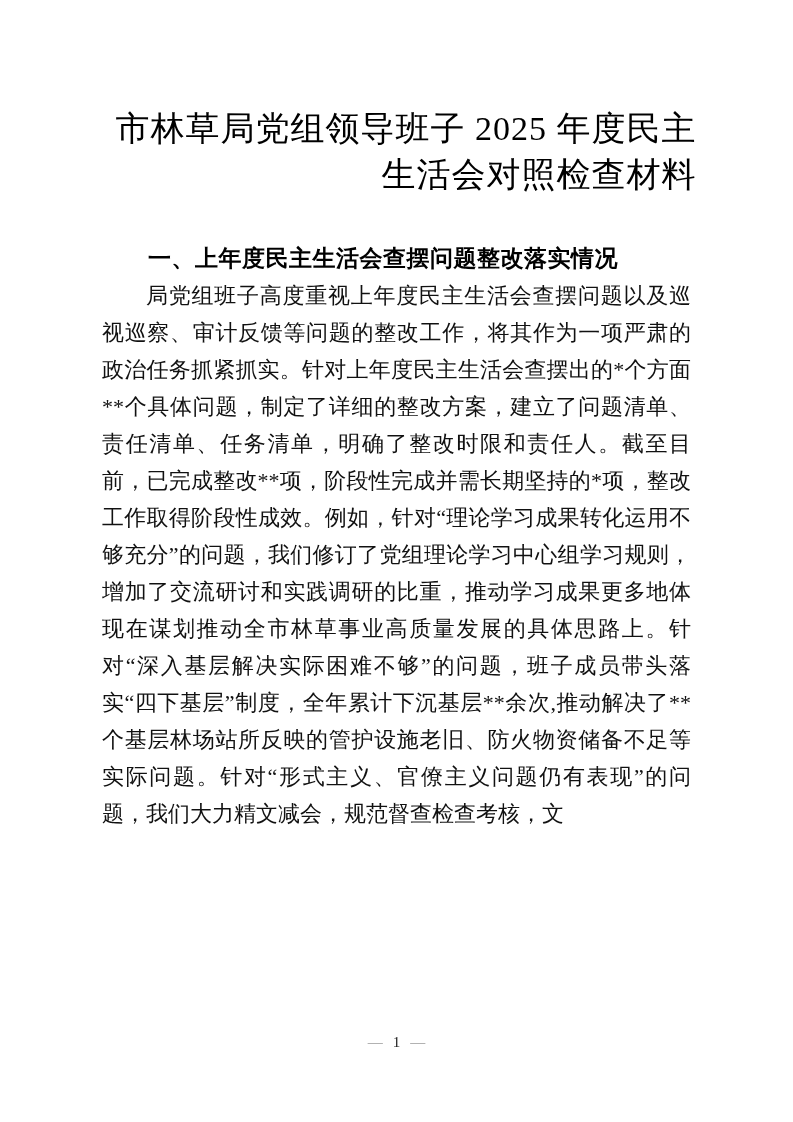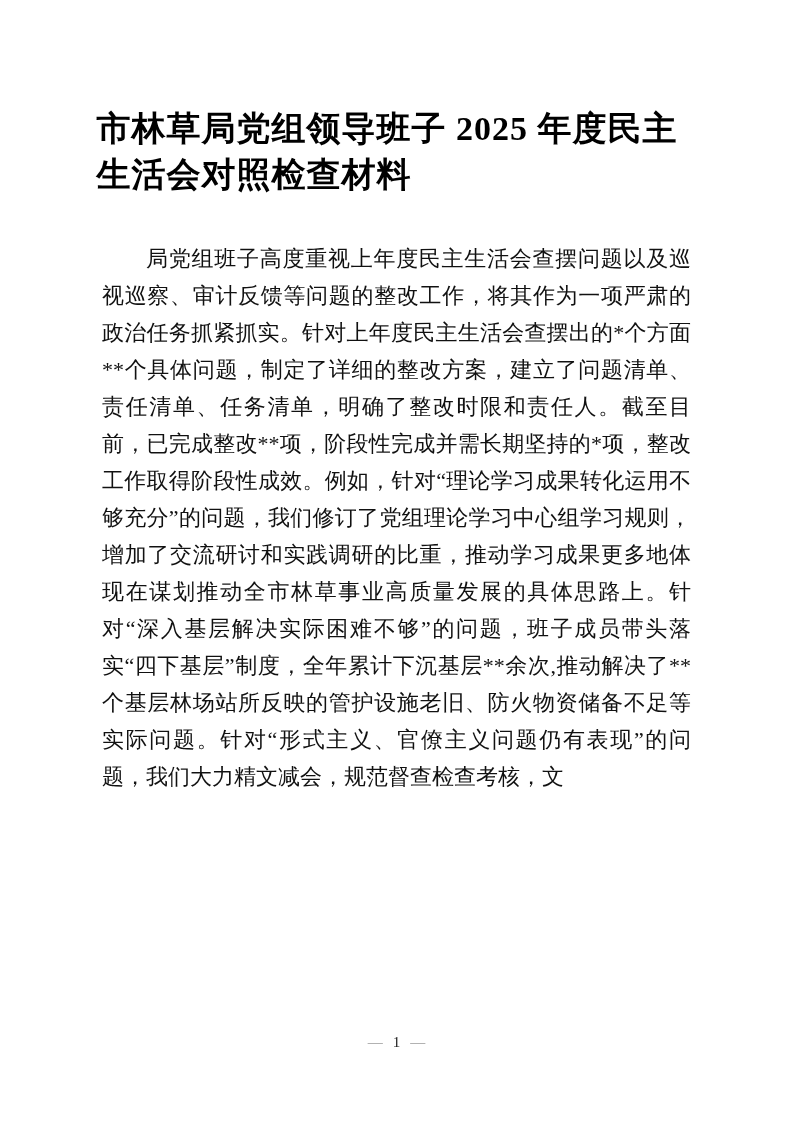--- a/index.html
+++ b/index.html
@@ -16,23 +16,23 @@
     height: 1122px;
     background: #ffffff;
     overflow: hidden;
     color: #000000;
     font-family: "Liberation Serif", serif;
   }
 
   .doc-title {
     margin: 106px auto 0 auto;
     width: 600px;
-    text-align: left;
+    text-align: right;
     font-family: "Liberation Serif", serif;
-    font-weight: bold;
+    font-weight: normal;
     font-size: 34px;
     line-height: 46px;
     letter-spacing: 1px;
     color: #000000;
   }
 
   .content {
     margin: 42px 102px 0 102px; 
   }
 
@@ -81,20 +81,21 @@
 </head>
 <body>
 
 <div class="page">
 
   <h1 class="doc-title">市林草局党组领导班子 2025 年度民主生活会对照检查材料</h1>
 
   <div class="content">
 
 
+    <h2 class="section-heading">一、上年度民主生活会查摆问题整改落实情况</h2>
 
     <p class="body-para">局党组班子高度重视上年度民主生活会查摆问题以及巡视巡察、审计反馈等问题的整改工作，将其作为一项严肃的政治任务抓紧抓实。针对上年度民主生活会查摆出的*个方面**个具体问题，制定了详细的整改方案，建立了问题清单、责任清单、任务清单，明确了整改时限和责任人。截至目前，已完成整改**项，阶段性完成并需长期坚持的*项，整改工作取得阶段性成效。例如，针对“理论学习成果转化运用不够充分”的问题，我们修订了党组理论学习中心组学习规则，增加了交流研讨和实践调研的比重，推动学习成果更多地体现在谋划推动全市林草事业高质量发展的具体思路上。针对“深入基层解决实际困难不够”的问题，班子成员带头落实“四下基层”制度，全年累计下沉基层**余次,推动解决了**个基层林场站所反映的管护设施老旧、防火物资储备不足等实际问题。针对“形式主义、官僚主义问题仍有表现”的问题，我们大力精文减会，规范督查检查考核，文</p>
 
   </div>
 
   <div class="page-footer">
     <span class="footer-dash">—</span><span class="footer-page-number">1</span><span class="footer-dash">—</span>
   </div>
 
 </div>

